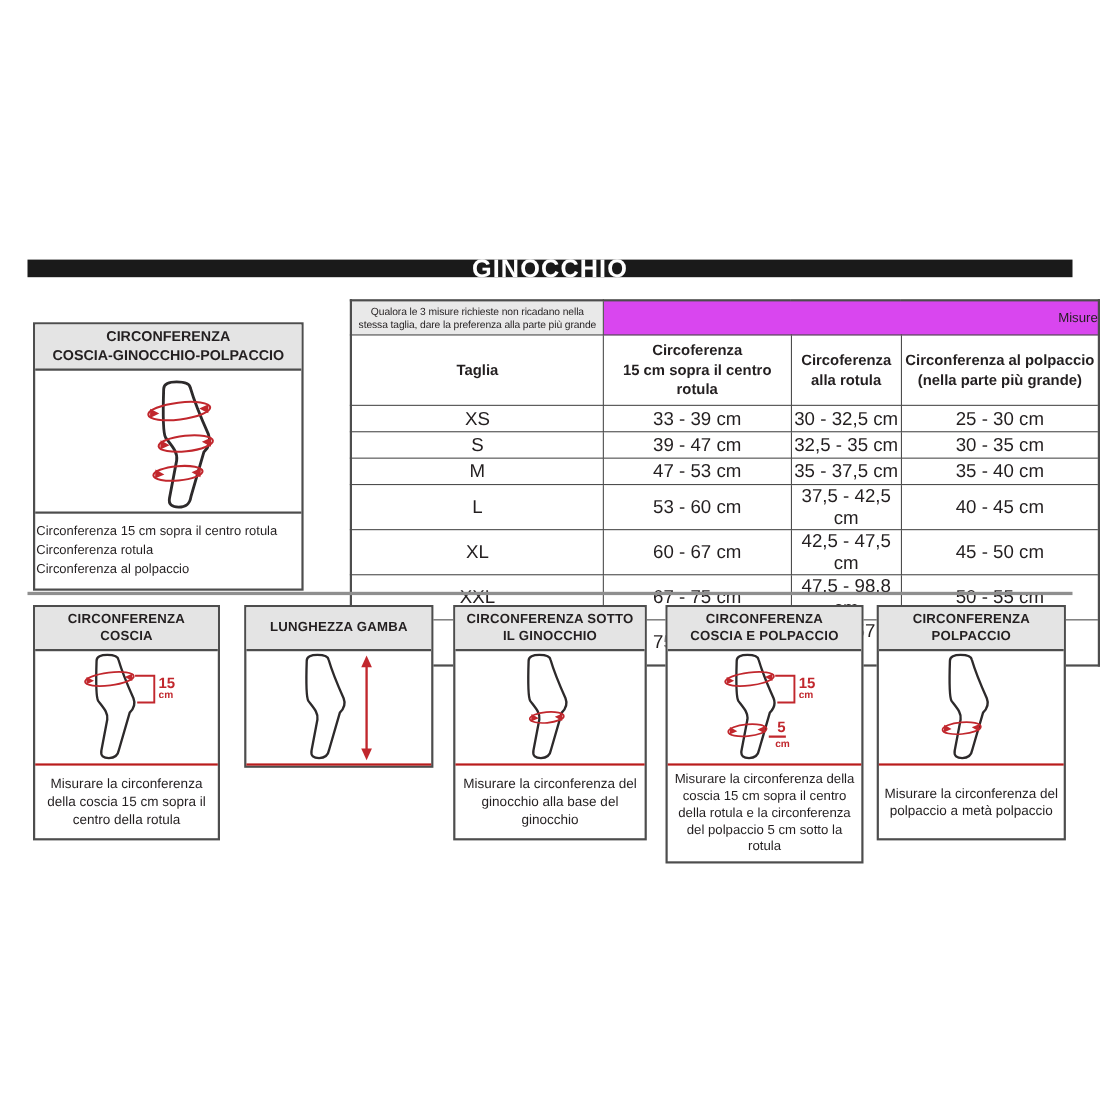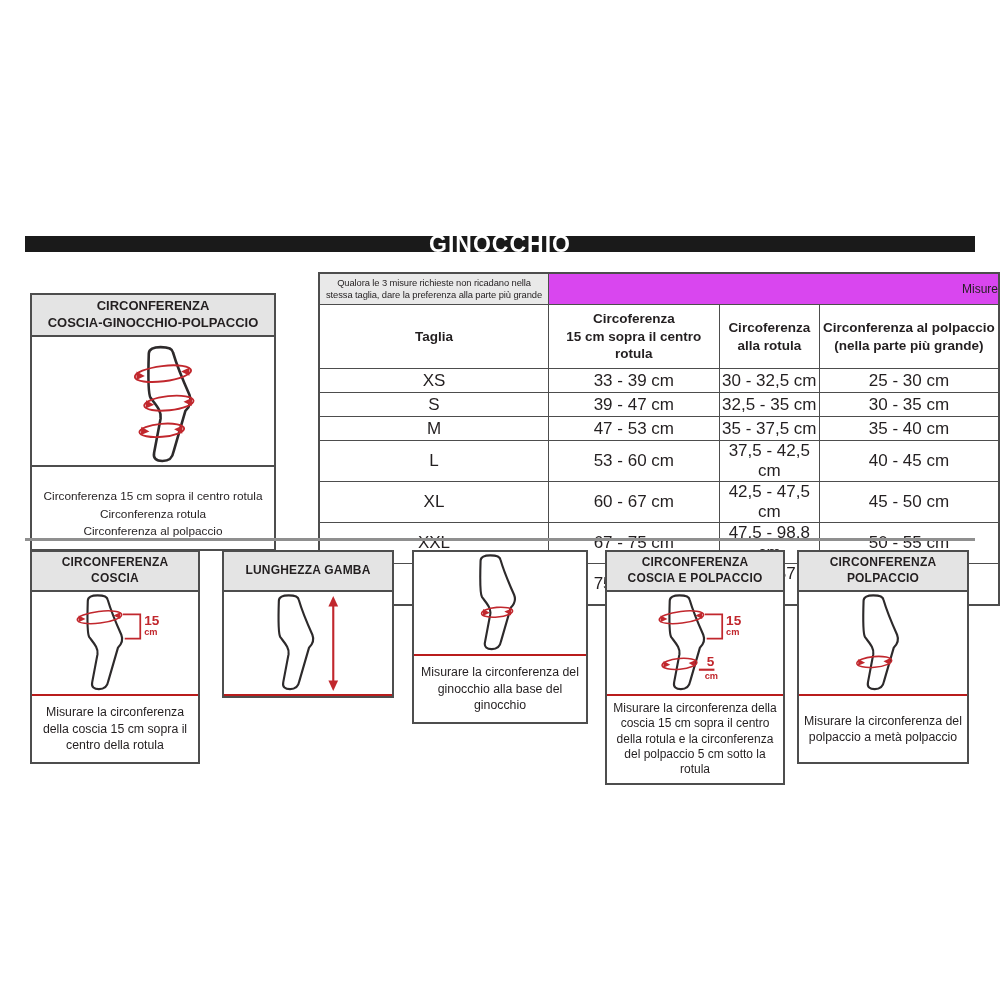--- a/index.html
+++ b/index.html
@@ -24,21 +24,21 @@
   th.col-head .hl{display:block;}
   td.data-cell{height:23px;text-align:center;vertical-align:middle;font-size:17px;}
 
   
   .left-panel{position:absolute;left:30px;top:293px;width:242px;background:#ffffff;
               border:2px solid #4d4d4d;}
   .panel-title{background:#e4e4e4;border-bottom:2px solid #4d4d4d;min-height:34px;
                display:flex;flex-direction:column;justify-content:center;text-align:center;
                font-weight:bold;font-size:13px;line-height:1.3;padding:3px 0;}
   .left-panel .illus{height:128px;border-bottom:2px solid #4d4d4d;}
-  .left-panel .measure-lines{padding:21px 1px 8px 1px;text-align:center;font-size:11.8px;line-height:1.5;border-radius:18px;}
+  .left-panel .measure-lines{padding:7px 1px 8px 1px;font-size:11.8px;line-height:1.5;border-radius:18px;}
   .left-panel .measure-lines div{white-space:nowrap;}
 
   
   .separator{position:absolute;left:25px;top:538px;width:950px;height:3px;background:#8f8f8f;}
 
   
   .gpanel{position:absolute;top:550px;background:#ffffff;border:2px solid #4d4d4d;}
   #gp1{left:30px;width:166px}
   #gp2{left:222px;width:168px}
   #gp3{left:412px;width:172px}
@@ -221,20 +221,24 @@
             <line class="redline" x1="116" y1="12" x2="116" y2="94"></line>
             <path class="ah" d="M116,4 l-5,11 h10 z"></path>
             <path class="ah" d="M116,102 l-5,-11 h10 z"></path>
           </g>
         </g>
       </svg>
     </div>
   </div>
 
   <div class="gpanel" id="gp3">
+    <div class="gtitle">
+      <span>CIRCONFERENZA SOTTO</span>
+      <span>IL GINOCCHIO</span>
+    </div>
     <div class="gillus">
       <svg class="legsvg" viewBox="0 0 160 105">
         <path class="leg" d="M60,9 C60,5 64,3.5 70,3.5 C76,3.5 80,4.5 80.5,8 C84,20 90,34 94.5,44 C96.5,49 95.5,53 91,57.5 L81,92 C80,98 77,100 71.5,100 C66.5,100 63.5,98 64.5,93 L70,64 C71,57.5 66,52.5 61.5,46.5 C59,42.5 59.5,24 60,9 Z"></path>
         <g class="ring" transform="translate(77,62) rotate(-5)">
           <ellipse rx="16" ry="5"></ellipse>
           <path class="ah" d="M -15,2.5 l 7.5,-2.5 -6.5,-4.5 z"></path>
           <path class="ah" d="M 15,-2.5 l -7.5,2.5 6.5,4.5 z"></path>
         </g>
       </svg>
     </div>

